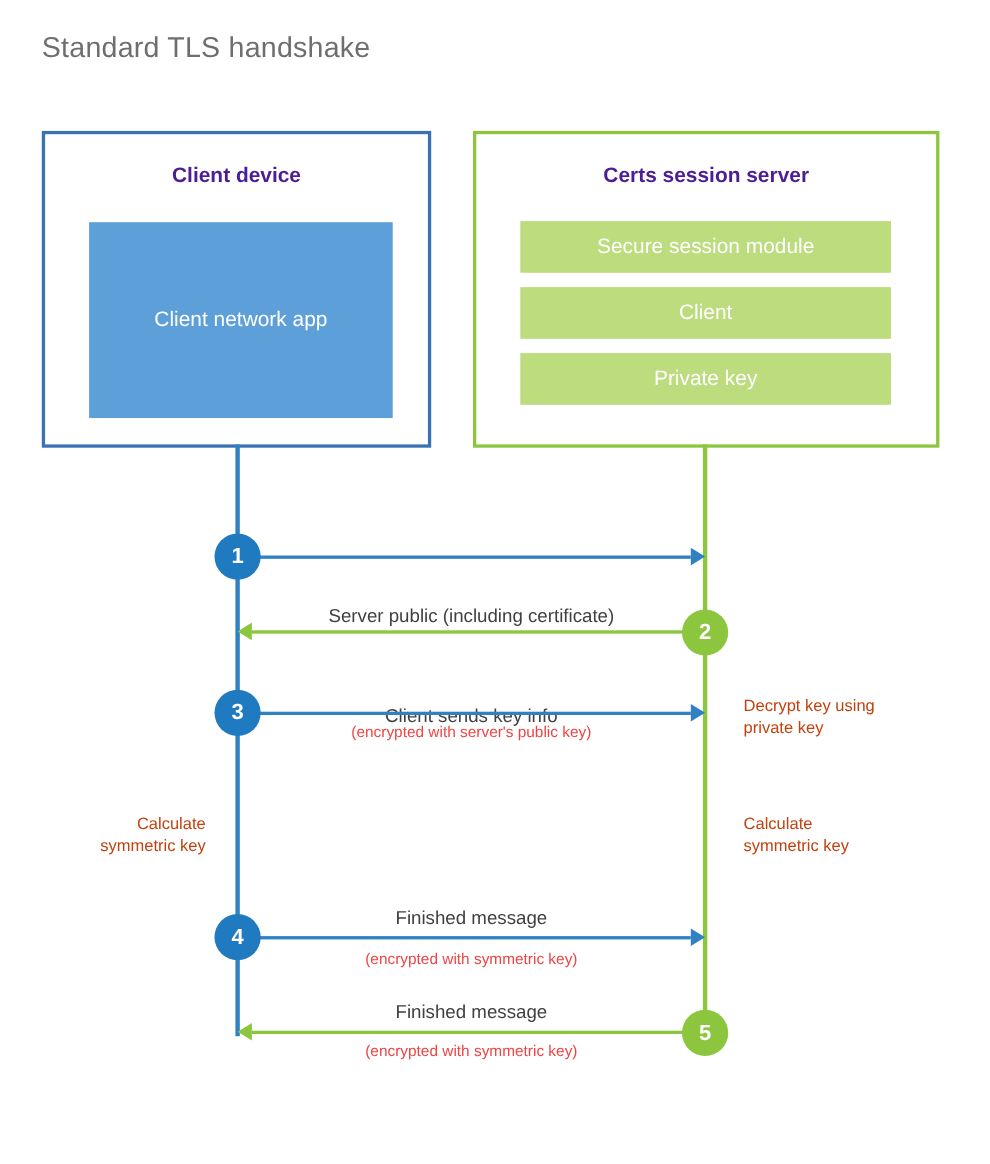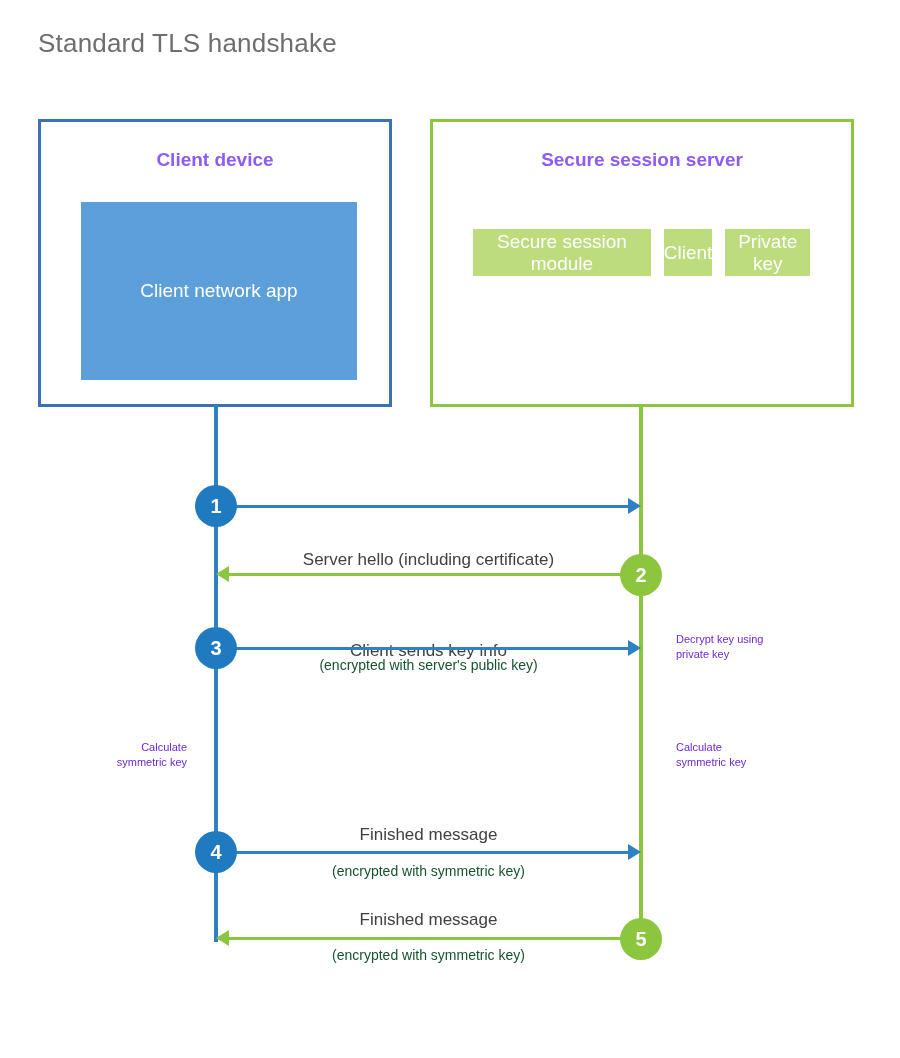--- a/index.html
+++ b/index.html
@@ -55,21 +55,21 @@
     border: 3px solid #8cc63e;
   }
   .entity-title {
     position: absolute;
     left: 0;
     right: 0;
     top: 27px;
     text-align: center;
     font-size: 19px;
     font-weight: bold;
-    color: #8b5cf6;
+    color: #4c1d95;
   }
 
   .app-block {
     position: absolute;
     left: 40px;
     top: 80px;
     width: 276px;
     height: 178px;
     background: #5d9fd8;
     color: #ffffff;
@@ -83,23 +83,22 @@
     padding: 4px 14px;
     box-sizing: border-box;
   }
 
   .server-modules {
     position: absolute;
     left: 40px;
     top: 79px;
     width: 337px;
     display: flex;
-    flex-direction: row;
+    flex-direction: column;
     gap: 13px;
-    margin-top: 28px;
   }
   .module-bar {
     height: 47px;
     background: #bcdc7d;
     color: #ffffff;
     font-size: 19px;
     font-weight: 300;
     display: flex;
     align-items: center;
     justify-content: center;
@@ -164,65 +163,65 @@
     font-size: 17px;
     font-weight: 300;
     color: #404040;
     text-align: center;
     white-space: nowrap;
   }
   .msg-sublabel {
     position: absolute;
     font-size: 14px;
     font-weight: 300;
-    color: #14532d;
+    color: #ef4444;
     text-align: center;
     white-space: nowrap;
   }
 
   
   .side-note {
     position: absolute;
-    font-size: 11px;
-    font-weight: 300;
-    color: #6d28d9;
+    font-size: 15px;
+    font-weight: 300;
+    color: #c2410c;
     line-height: 1.35;
   }
   .side-note.left { text-align: right; }
   .side-note.right { text-align: left; }
 </style>
 </head>
 <body>
 
 <div id="canvas">
 
   <div class="page-title">Standard TLS handshake</div>
 
   <div class="entity-box client">
     <div class="entity-title">Client device</div>
     <div class="app-block">Client network app</div>
   </div>
 
   <div class="entity-box server">
-    <div class="entity-title">Secure session server</div>
+    <div class="entity-title">Certs session server</div>
     <div class="server-modules">
       <div class="module-bar">Secure session module</div>
       <div class="module-bar">Client</div>
       <div class="module-bar">Private key</div>
     </div>
   </div>
 
   <div class="lifeline client"></div>
   <div class="lifeline server"></div>
 
   <div class="arrow-line blue" style="left:216px; top:505px; width:412px;"></div>
   <div class="arrow-head right blue" style="left:628px; top:498px;"></div>
   <div class="step-circle blue" style="left:195px; top:485px;">1</div>
 
-  <div class="msg-label" style="left:216px; top:550px; width:425px;">Server hello (including certificate)</div>
+  <div class="msg-label" style="left:216px; top:550px; width:425px;">Server public (including certificate)</div>
   <div class="arrow-line green" style="left:229px; top:573px; width:412px;"></div>
   <div class="arrow-head left green" style="left:216px; top:566px;"></div>
   <div class="step-circle green" style="left:620px; top:554px;">2</div>
 
   <div class="msg-label" style="left:216px; top:621px; width:425px;margin-top:20px;">Client sends key info</div>
   <div class="arrow-line blue" style="left:216px; top:647px; width:412px;"></div>
   <div class="arrow-head right blue" style="left:628px; top:640px;"></div>
   <div class="msg-sublabel" style="left:216px; top:657px; width:425px;">(encrypted with server's public key)</div>
   <div class="step-circle blue" style="left:195px; top:627px;">3</div>
 

